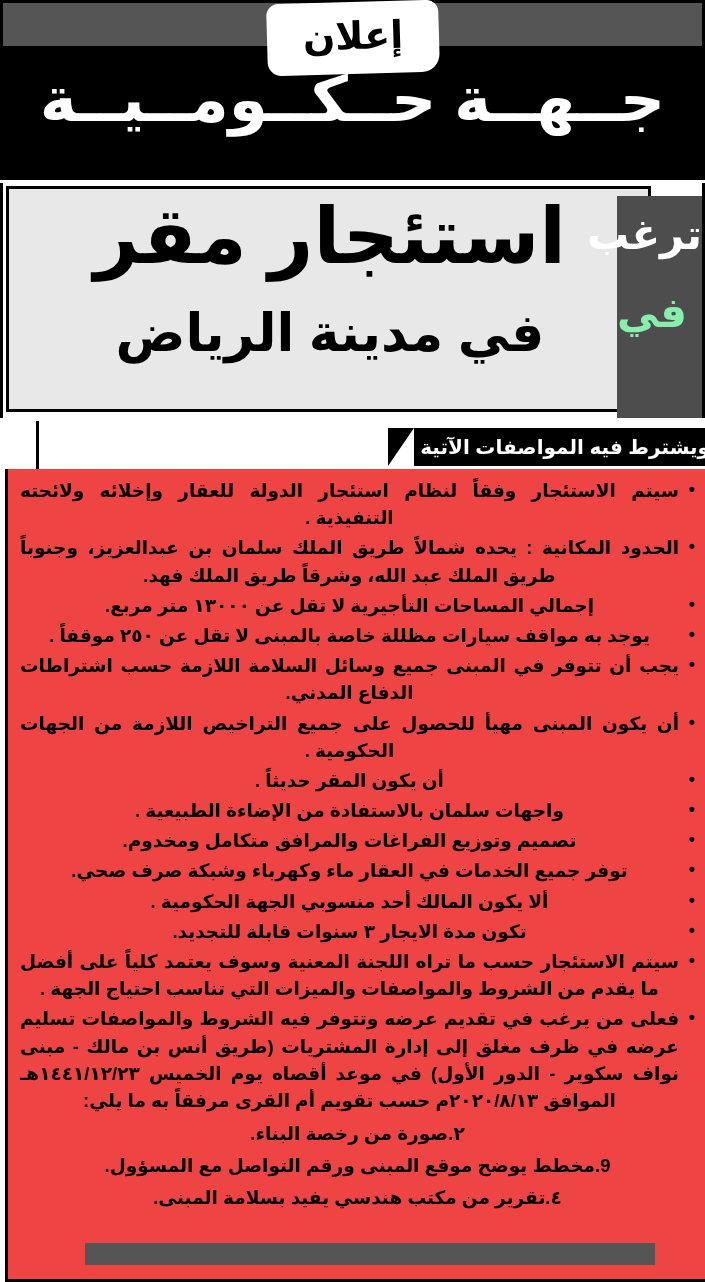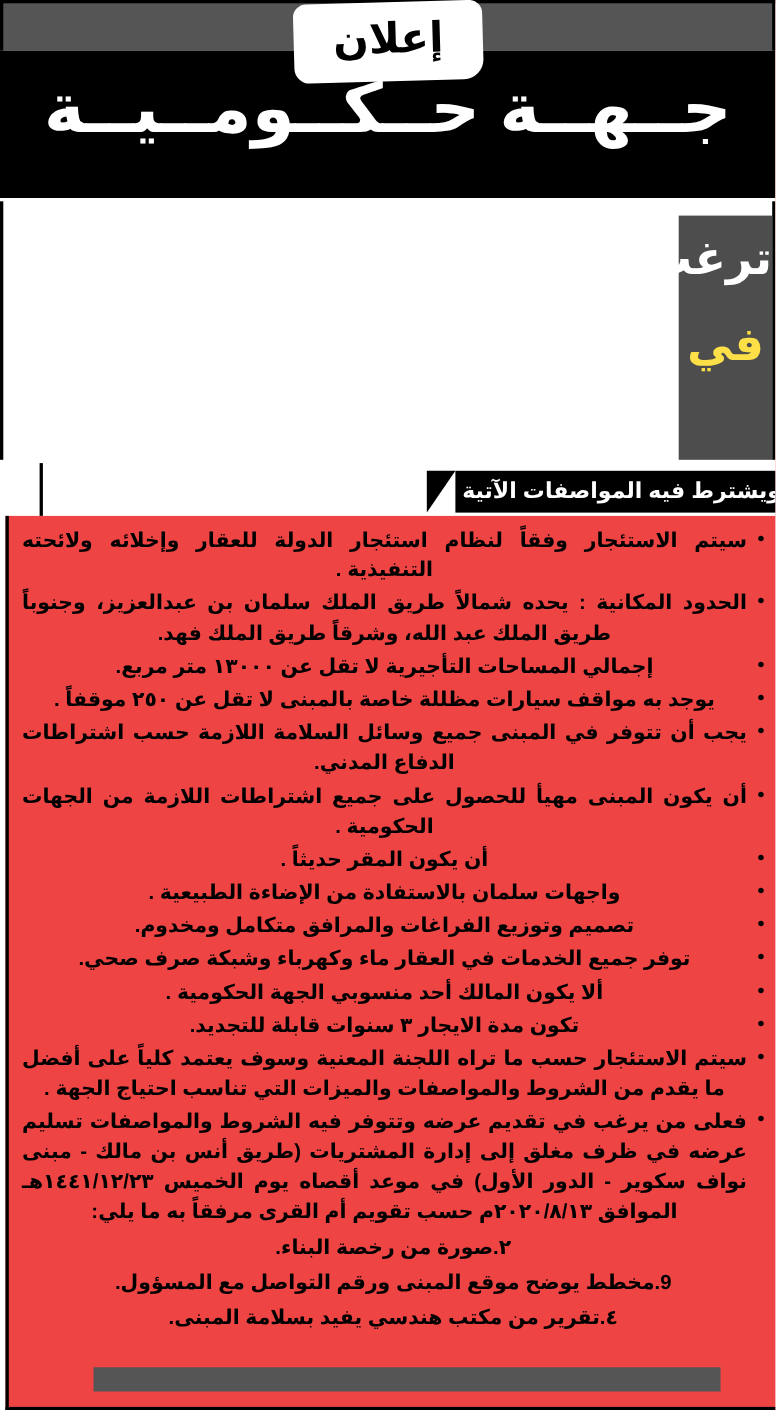--- a/index.html
+++ b/index.html
@@ -144,22 +144,22 @@
     color: #ffffff;
     font-size: 42px;
     font-weight: bold;
     line-height: 1;
   }
   .side-box .sb-l2 {
     position: absolute;
     top: 96px;
     right: 0;
     width: 85px;
-    text-align: center;
-    color: #fde047;
+    text-align: left;
+    color: #86efac;
     font-size: 42px;
     font-weight: bold;
     line-height: 1;
   }
 
   
   .cond-wrap {
     position: absolute;
     left: 0;
     top: 421px;
@@ -294,20 +294,24 @@
 
   <div class="black-band"></div>
 
   <div class="gov-title">جــهــة حــكــومــيــة</div>
 
   <div class="ad-tag">
     <span>إعلان</span>
   </div>
 
   <div class="headline-wrap">
+    <div class="headline-panel">
+      <div class="h-line1">استئجار مقر</div>
+      <div class="h-line2">في مدينة الرياض</div>
+    </div>
     <div class="side-box">
       <div class="sb-l1">ترغب</div>
       <div class="sb-l2">في</div>
     </div>
   </div>
 
   <div class="cond-wrap">
     <div class="cond-bar">
       <div class="cond-text">ويشترط فيه المواصفات الآتية :</div>
     </div>
@@ -319,21 +323,21 @@
   </div>
 
   <div class="body-wrap">
     <div class="body-inner">
       <ul class="bullets" id="bullet-list">
           <li>سيتم الاستئجار وفقاً لنظام استئجار الدولة للعقار وإخلائه ولائحته التنفيذية .</li>
           <li>الحدود المكانية : يحده شمالاً طريق الملك سلمان بن عبدالعزيز، وجنوباً طريق الملك عبد الله، وشرقاً طريق الملك فهد.</li>
           <li>إجمالي المساحات التأجيرية لا تقل عن ١٣٠٠٠ متر مربع.</li>
           <li>يوجد به مواقف سيارات مظللة خاصة بالمبنى لا تقل عن ٢٥٠ موقفاً .</li>
           <li>يجب أن تتوفر في المبنى جميع وسائل السلامة اللازمة حسب اشتراطات الدفاع المدني.</li>
-          <li>أن يكون المبنى مهيأ للحصول على جميع اشتراطات اللازمة من الجهات الحكومية .</li>
+          <li>أن يكون المبنى مهيأ للحصول على جميع التراخيص اللازمة من الجهات الحكومية .</li>
           <li>أن يكون المقر حديثاً .</li>
           <li>واجهات سلمان بالاستفادة من الإضاءة الطبيعية .</li>
           <li>تصميم وتوزيع الفراغات والمرافق متكامل ومخدوم.</li>
           <li>توفر جميع الخدمات في العقار ماء وكهرباء وشبكة صرف صحي.</li>
           <li>ألا يكون المالك أحد منسوبي الجهة الحكومية .</li>
           <li>تكون مدة الايجار ٣ سنوات قابلة للتجديد.</li>
           <li>سيتم الاستئجار حسب ما تراه اللجنة المعنية وسوف يعتمد كلياً على أفضل ما يقدم من الشروط والمواصفات والميزات التي تناسب احتياج الجهة .</li>
           <li>فعلى من يرغب في تقديم عرضه وتتوفر فيه الشروط والمواصفات تسليم عرضه في ظرف مغلق إلى إدارة المشتريات (طريق أنس بن مالك - مبنى نواف سكوير - الدور الأول) في موعد أقصاه يوم الخميس ١٤٤١/١٢/٢٣هـ الموافق ٢٠٢٠/٨/١٣م حسب تقويم أم القرى مرفقاً به ما يلي:</li>
         </ul>
       <ol class="docs" id="docs-list">

